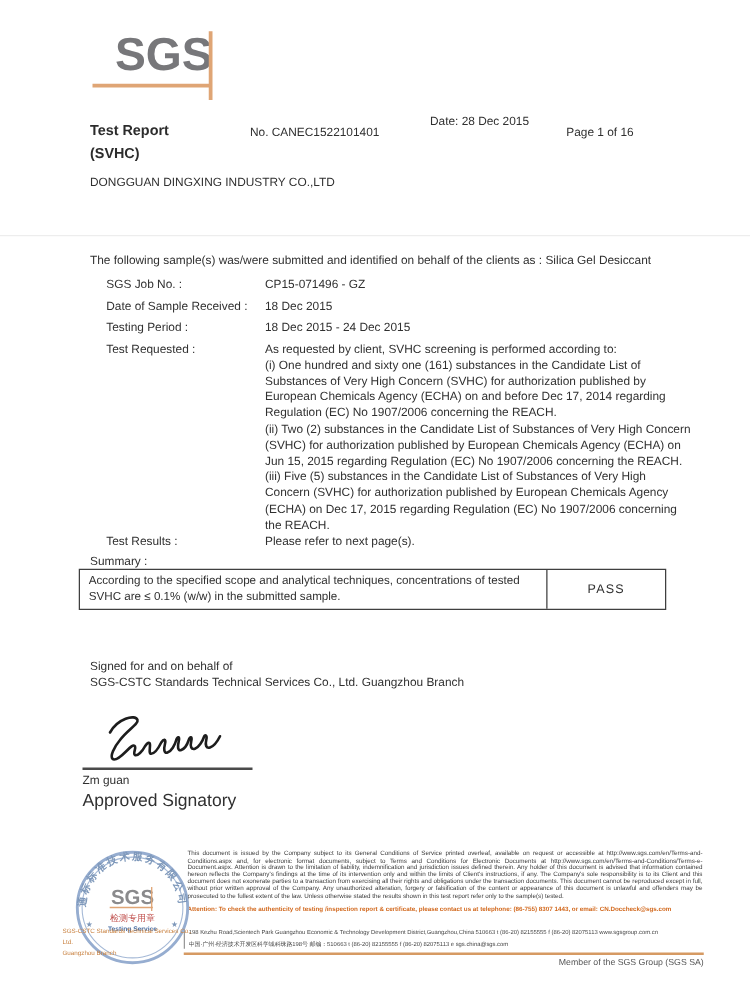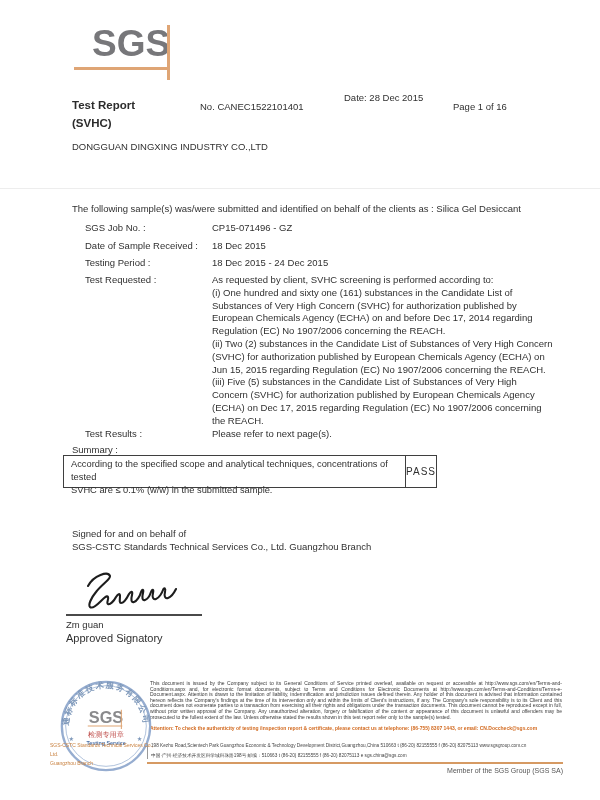--- a/index.html
+++ b/index.html
@@ -27,29 +27,29 @@
   .faint-rule{left:0;top:188px;width:600px;height:1px;background:#ededed;}
   .sample{left:72px;top:203px;font-size:9.5px;}
   
   .frow{left:72px;width:470px;font-size:9.5px;}
   .frow .lbl{position:absolute;left:0;top:0;width:126px;margin-left:13px;}
   .frow .val{position:absolute;left:140px;top:0;width:342px;line-height:12.8px;}
   .prewrap{white-space:pre-line;}
   .r0{top:222px;} .r1{top:240px;} .r2{top:257px;} .r3{top:274px;} .r4{top:428px;}
   
   .summary-lbl{left:72px;top:444px;font-size:9.5px;}
-  .summary-box{left:63px;top:455px;width:374px;height:33px;border:1.5px solid #3f3f3f;display:flex;box-sizing:border-box;}
+  .summary-box{left:63px;top:455px;width:470px;height:33px;border:1.5px solid #3f3f3f;display:flex;box-sizing:border-box;}
   .summary-box .cell-text{width:374px;border-right:1.5px solid #3f3f3f;padding:2px 7px;box-sizing:border-box;font-size:9.3px;line-height:13px;}
   .summary-box .cell-pass{flex:1;display:flex;align-items:center;justify-content:center;font-size:10px;letter-spacing:1px;}
   
   .signoff{left:72px;top:527px;font-size:9.5px;line-height:13px;}
   .sig-svg{left:80px;top:568px;}
   .sig-line{left:66px;top:614px;width:136px;height:2px;background:#4a4a4a;}
   .signer{left:66px;top:619px;font-size:9.5px;}
-  .signer-title{left:66px;top:632px;font-size:11px;}
+  .signer-title{left:66px;top:632px;font-size:14px;}
   
   .fineprint{left:150px;top:681px;width:412px;font-size:5px;line-height:5.6px;color:#3a3a3a;text-align:justify;}
   .attention{left:150px;top:726px;width:412px;font-size:5px;line-height:5.6px;color:#d2691e;font-weight:700;}
   .stamp{left:58px;top:678px;z-index:2;}
   .stamp-company{left:50px;top:741px;width:112px;font-size:5px;line-height:9px;color:#c8803f;z-index:3;}
   .addr-divider{left:147px;top:742px;width:1px;height:17px;background:#999;}
   .addr{left:151px;top:743px;font-size:4.7px;color:#444;white-space:nowrap;}
   .addr2{top:752px;}
   .footer-rule{left:147px;top:762px;width:416px;height:2px;background:#d69a63;}
   .member{left:150px;top:767px;width:413px;text-align:right;font-size:7px;color:#555;}

